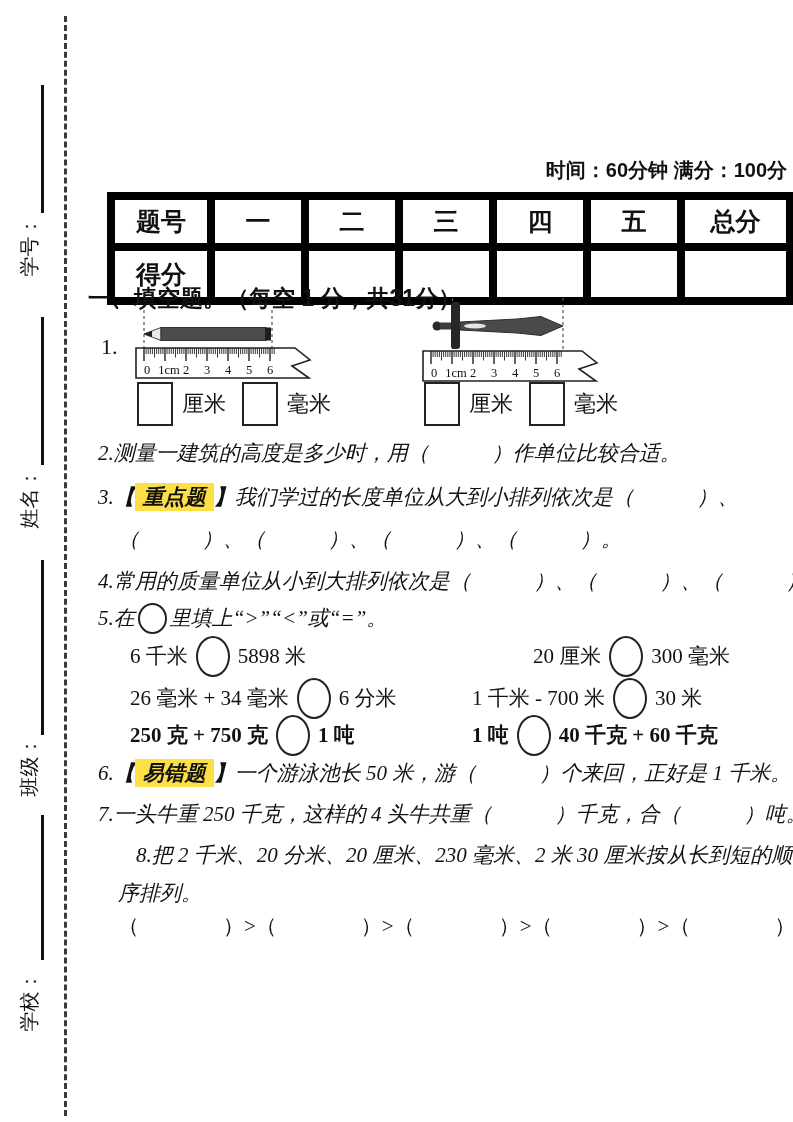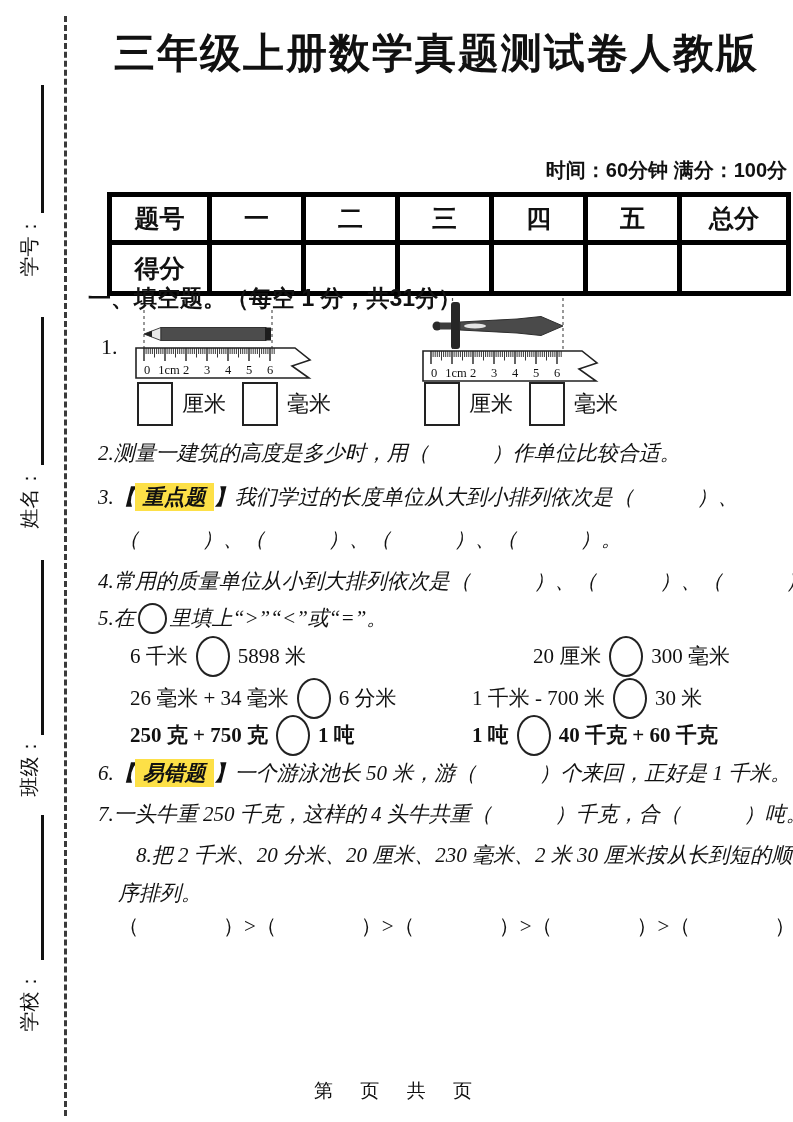--- a/index.html
+++ b/index.html
@@ -13,21 +13,21 @@
   
   .title{position:absolute;left:80px;right:0;top:26px;text-align:center;font-size:41px;font-weight:bold;
          font-family:"Liberation Sans","DejaVu Sans",sans-serif;letter-spacing:2px;}
   .subtitle{position:absolute;left:80px;right:0;top:90px;text-align:center;font-size:33px;font-weight:bold;
             font-family:"Liberation Sans","DejaVu Sans",sans-serif;}
   .meta{position:absolute;right:6px;top:157px;font-size:20px;font-weight:bold;
         font-family:"Liberation Sans","DejaVu Sans",sans-serif;}
   
   .score-table{position:absolute;left:107px;top:192px;width:679px;border-collapse:collapse;table-layout:fixed;
                font-family:"Liberation Sans","DejaVu Sans",sans-serif;font-weight:bold;font-size:25px;}
-  .score-table td{border:5px solid #000000;text-align:center;padding:0;}
+  .score-table td{border:8px solid #000000;text-align:center;padding:0;}
   .score-table tr.r1 td{height:43px;}
   .score-table tr.r2 td{height:46px;}
   
   .sec{position:absolute;left:88px;top:283px;font-size:23px;font-weight:bold;
        font-family:"Liberation Sans","DejaVu Sans",sans-serif;}
   .qline{position:absolute;left:98px;font-size:21px;white-space:nowrap;display:flex;align-items:center;height:34px;font-style:italic;}
   .qnum{position:absolute;font-size:22px;}
   .b{font-family:"Liberation Sans","DejaVu Sans",sans-serif;font-weight:bold;}
   .hl{background:#fde047;padding:0 8px;}
   
@@ -61,21 +61,20 @@
   <div class="fold-line"></div>
   <div class="side-line" style="top:85px;height:128px;"></div>
   <div class="side-label" style="top:233px;">学号：</div>
   <div class="side-line" style="top:317px;height:148px;"></div>
   <div class="side-label" style="top:485px;">姓名：</div>
   <div class="side-line" style="top:560px;height:175px;"></div>
   <div class="side-label" style="top:753px;">班级：</div>
   <div class="side-line" style="top:815px;height:145px;"></div>
   <div class="side-label" style="top:988px;">学校：</div>
 
-  <div class="title">三年级上册数学真题测试卷人教版</div>
   <div class="meta">时间：60分钟  满分：100分</div>
 
   <table class="score-table">
     <colgroup>
       <col style="width:100px">
         <col style="width:94px">
         <col style="width:94px">
         <col style="width:94px">
       <col style="width:94px">
         <col style="width:94px">
@@ -365,15 +364,14 @@
       <span>&gt;</span>
       <span>（　　　　）</span>
       <span>&gt;</span>
       <span>（　　　　）</span>
       <span>&gt;</span>
       <span>（　　　　）</span>
       <span>&gt;</span>
       <span>（　　　　）</span>
   </div>
 
-  <div class="footer">第 页 共 页</div>
 
 </div>
 
 </body></html>

